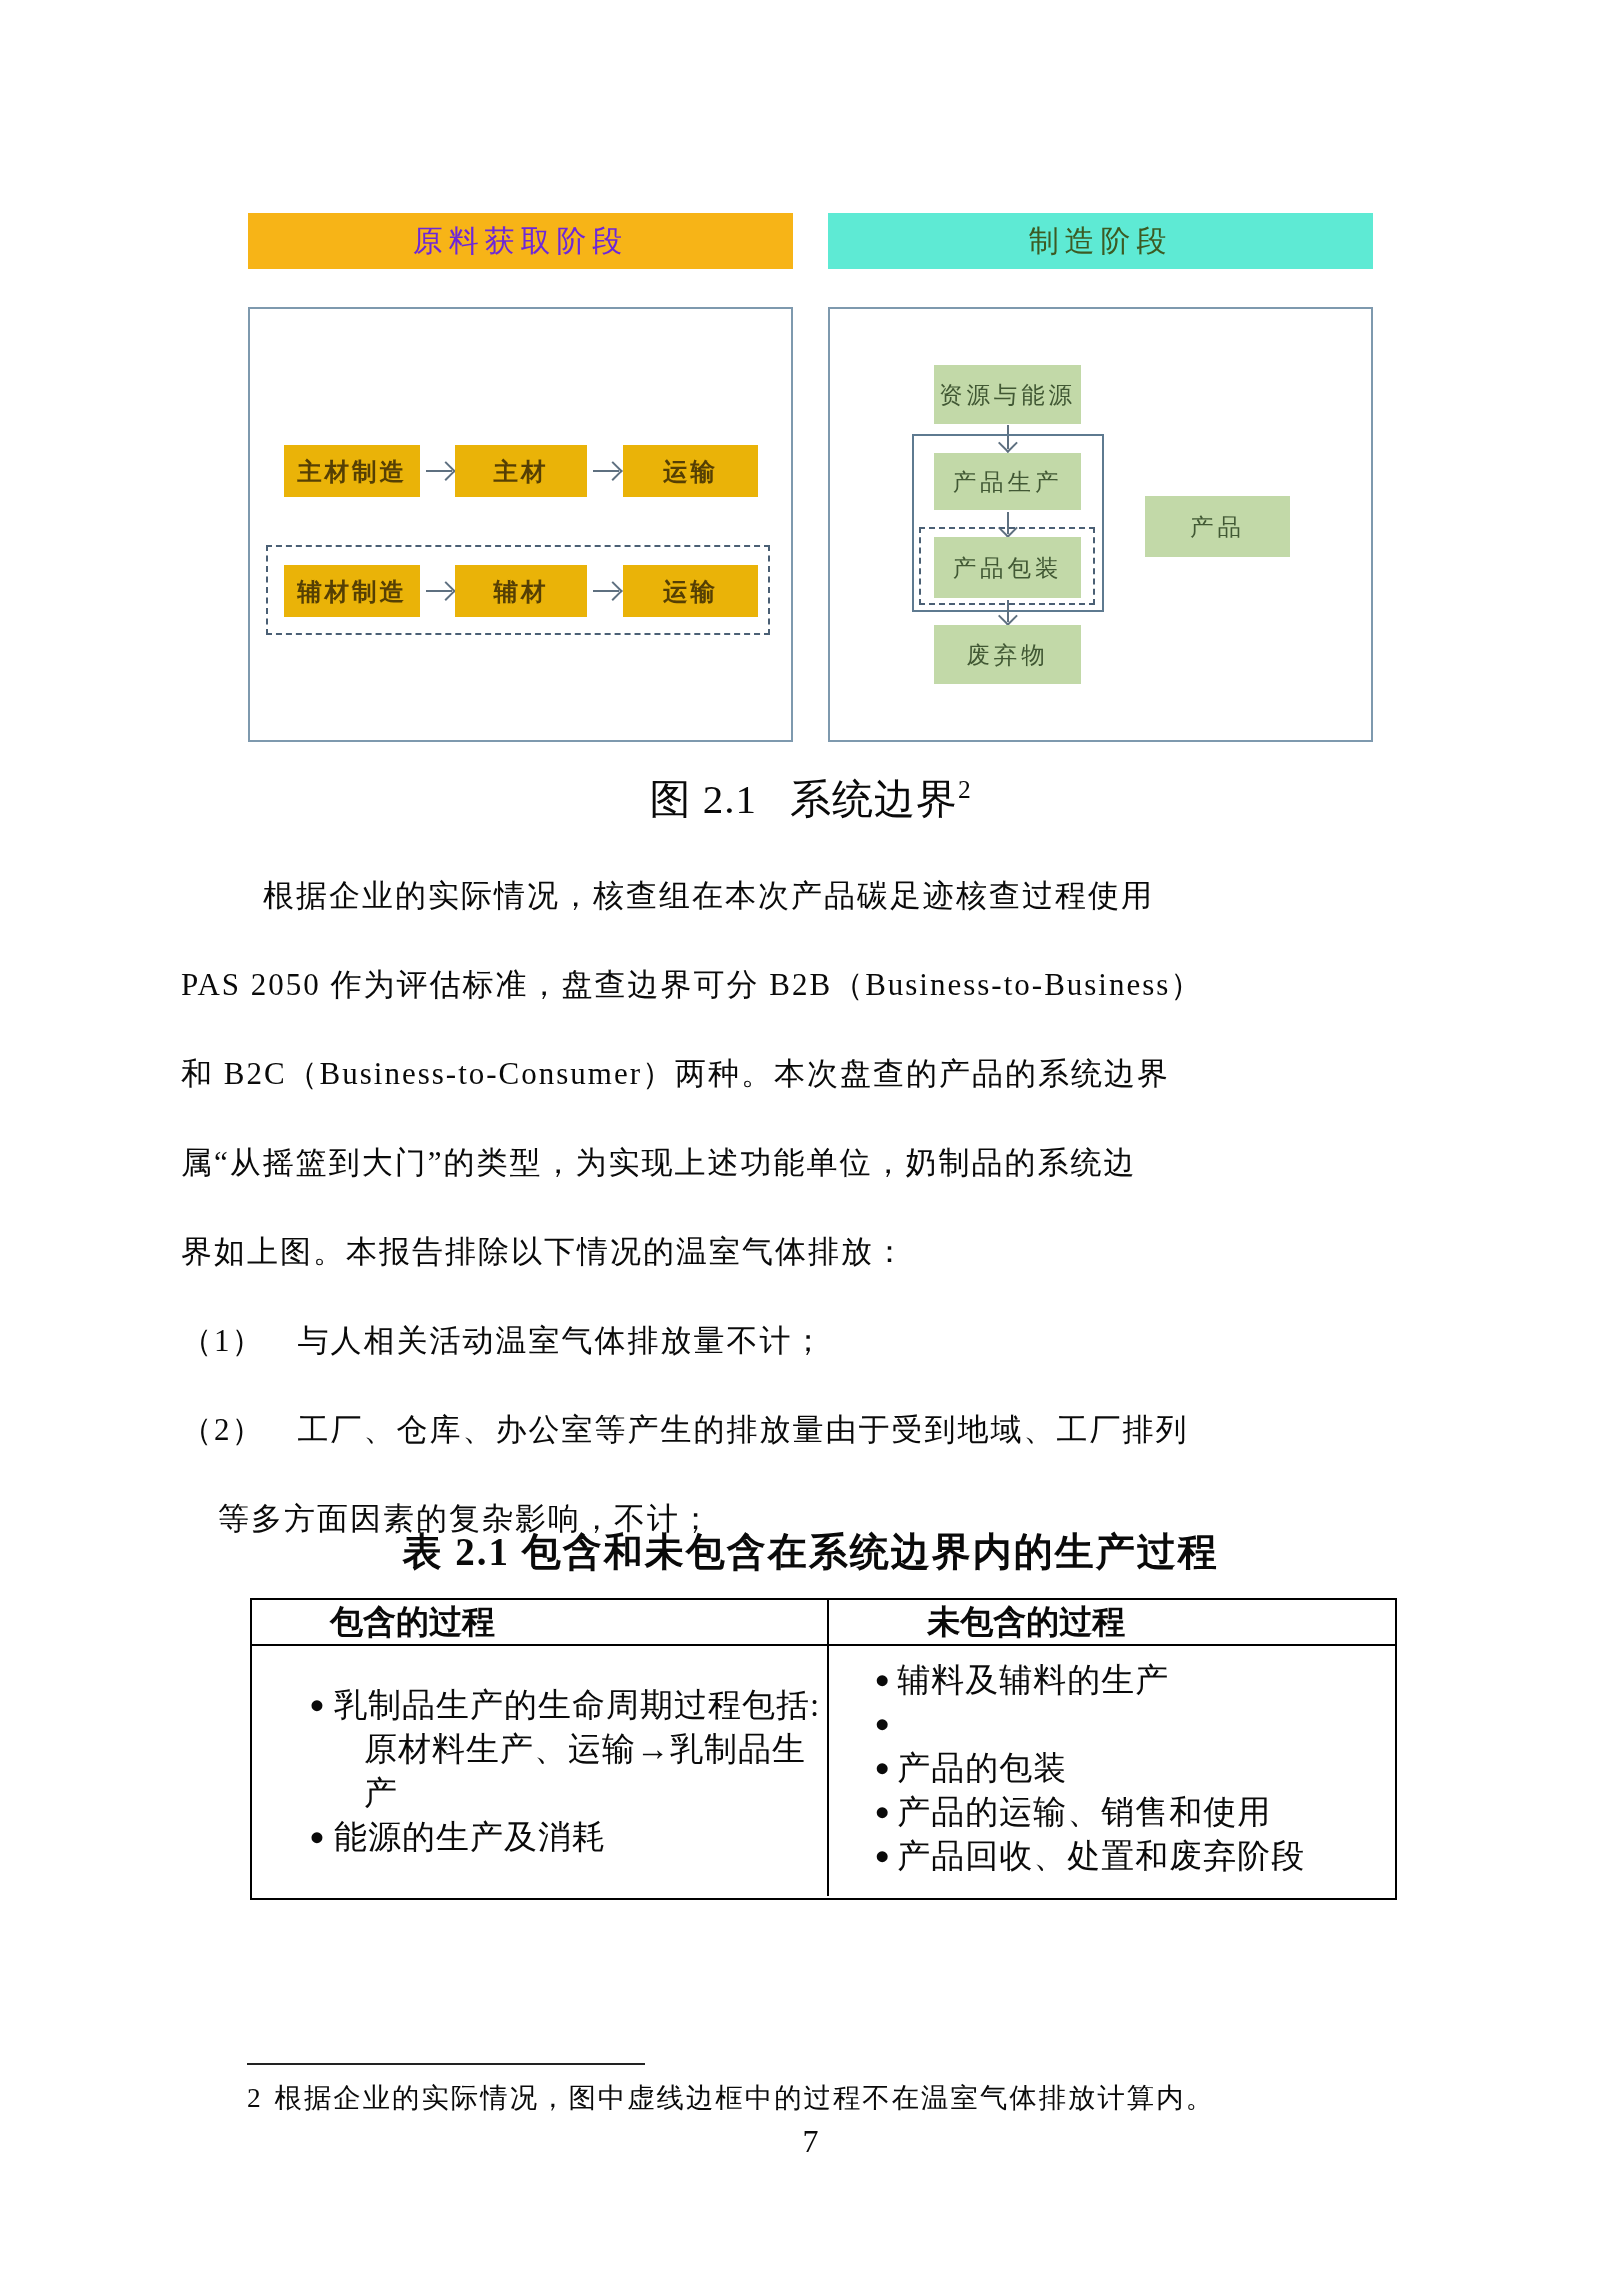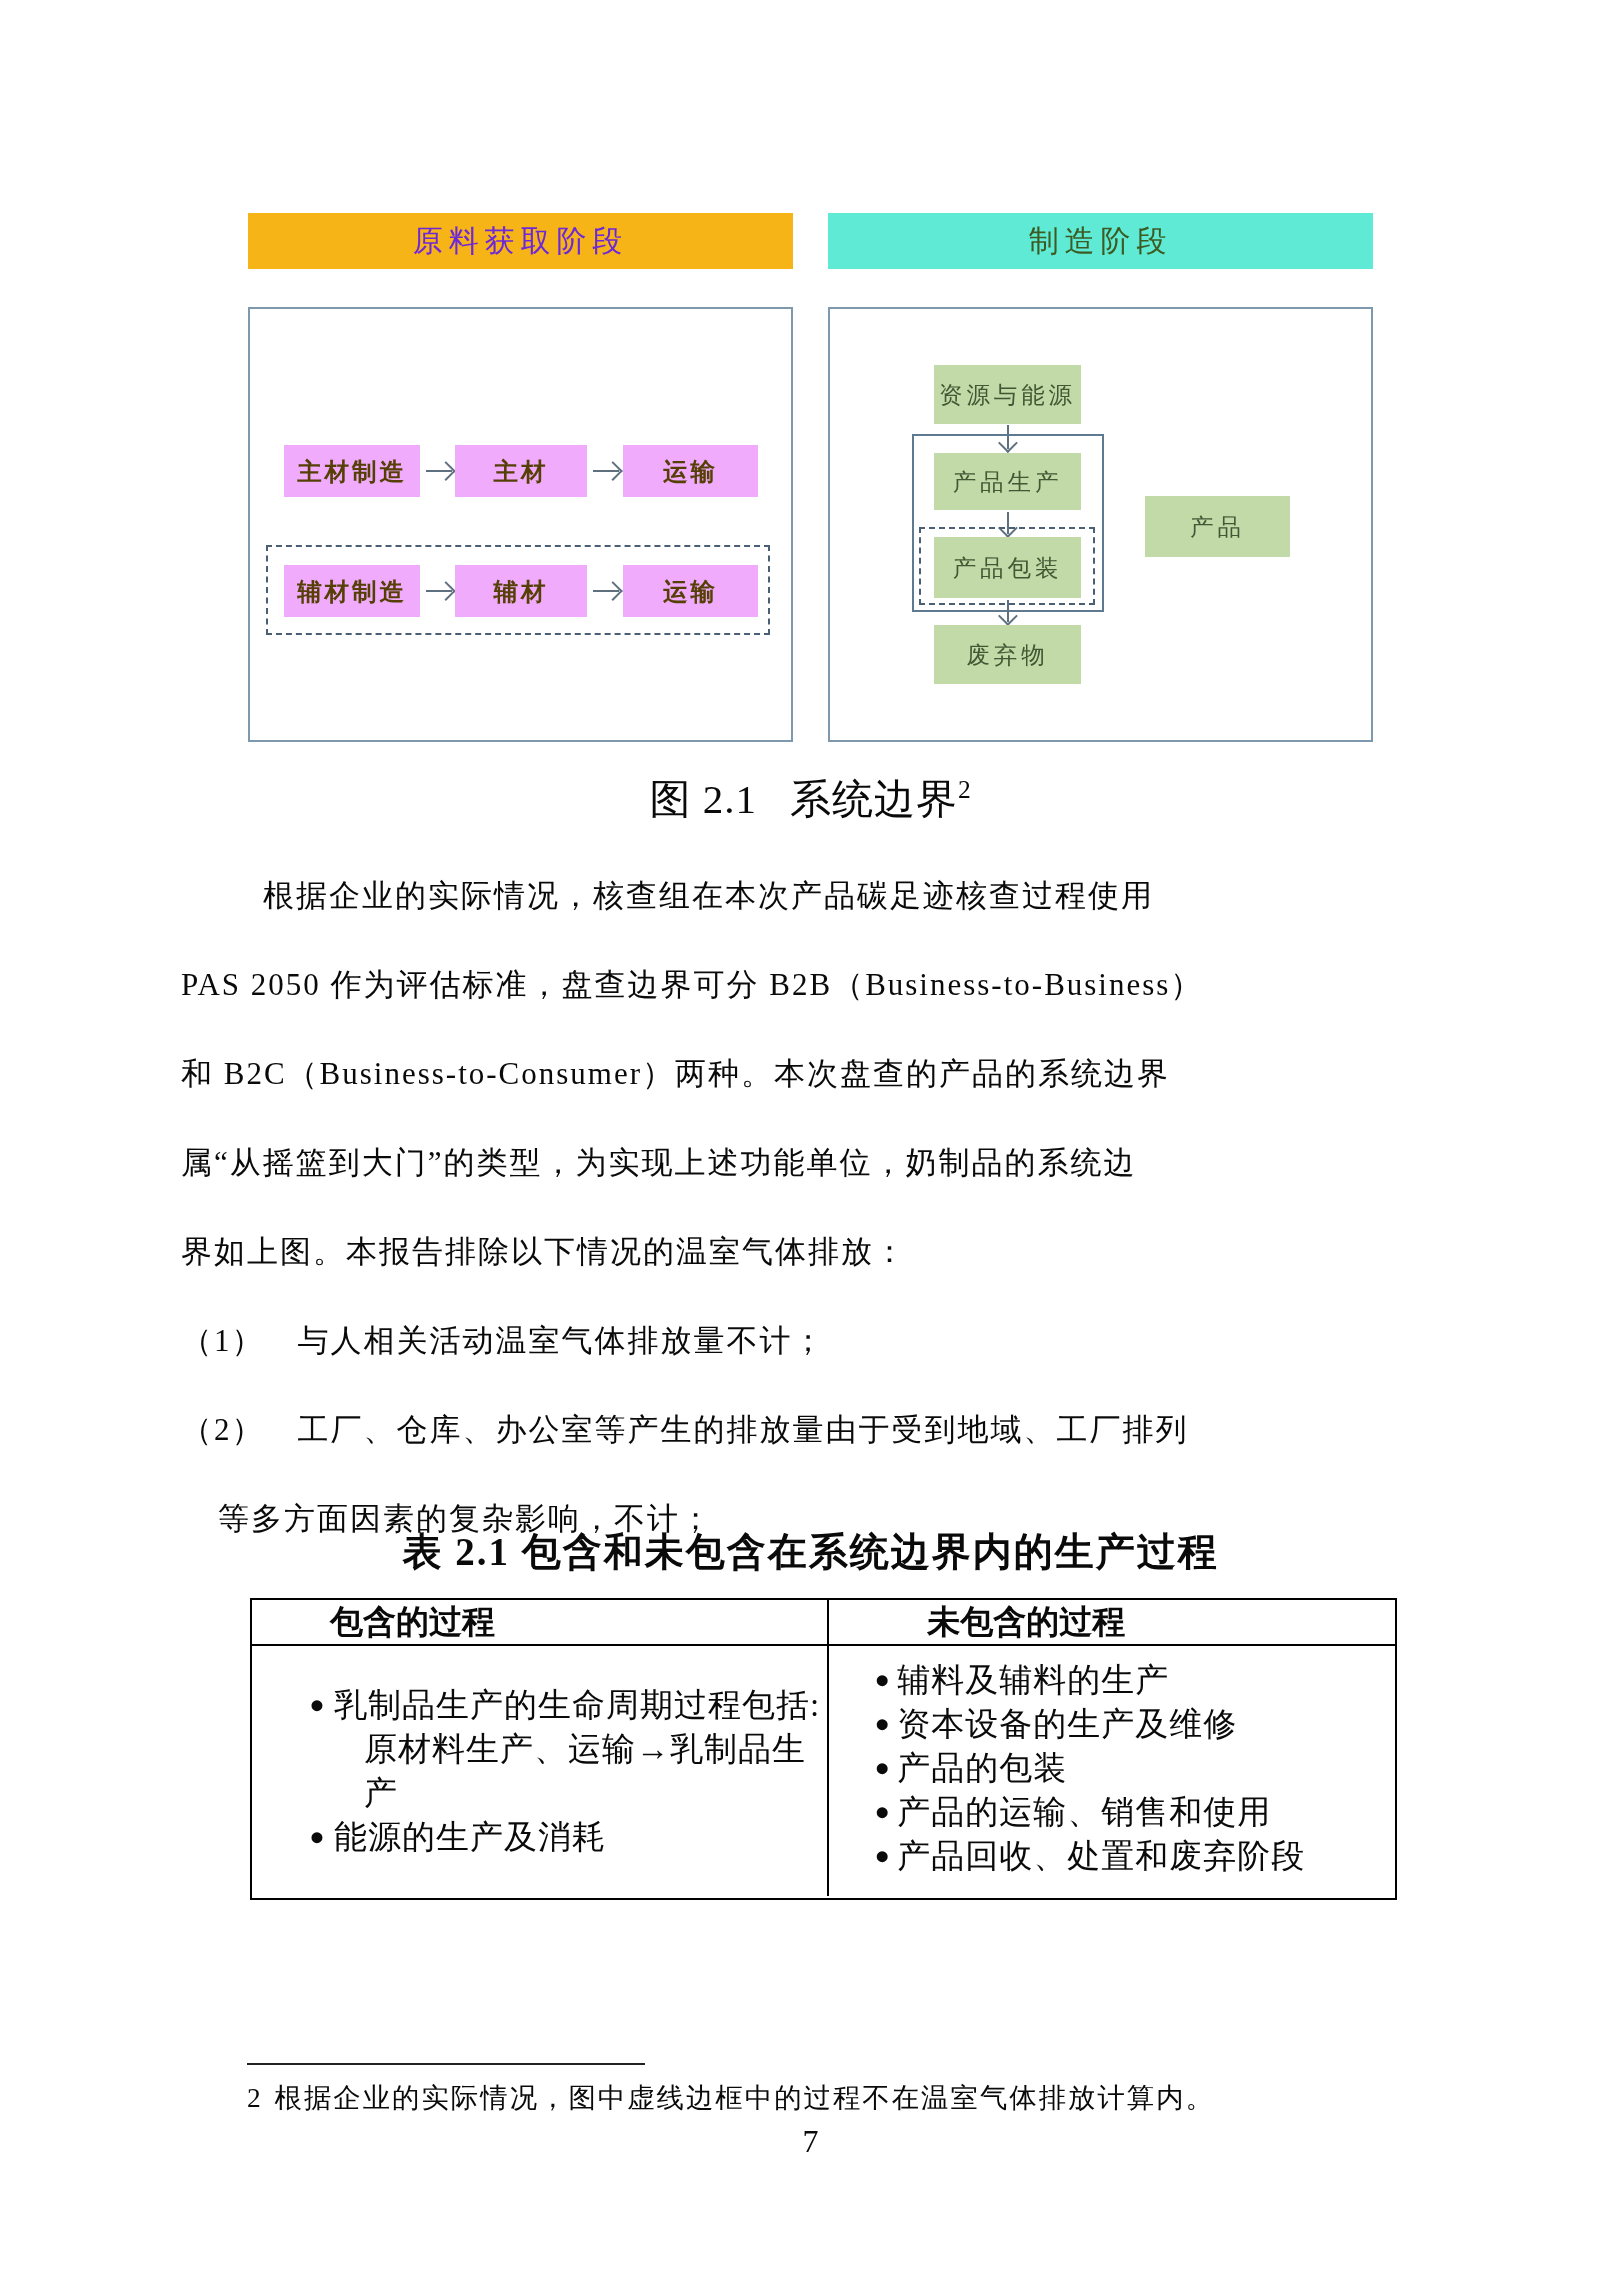--- a/index.html
+++ b/index.html
@@ -25,21 +25,21 @@
 
   .boundary-box {
     position:absolute; top:307px; height:435px;
     border:2px solid #7E99AE; background:#fff;
   }
   .boundary-box.left  { left:248px; width:545px; }
   .boundary-box.right { left:828px; width:545px; }
 
   .obox {
     position:absolute; height:52px;
-    background:#f0abfc; color:#553f04;
+    background:#eab308; color:#553f04;
     display:flex; align-items:center; justify-content:center;
     font-size:24.5px; font-weight:600; letter-spacing:2.9px;
   }
   .gbox {
     position:absolute;
     background:#C2D9A8; color:#415834;
     display:flex; align-items:center; justify-content:center;
     font-size:23.5px; letter-spacing:3.9px;
   }
 
@@ -212,21 +212,20 @@
           <span>能源的生产及消耗</span>
         </div>
       </div>
       <div class="pt-col2">
         <div class="b-item">
           <span class="marker">●</span>
           <span>辅料及辅料的生产</span>
         </div>
         <div class="b-item">
           <span class="marker">●</span>
-          <span>资本设备的生产及维修</span>
         </div>
         <div class="b-item">
           <span class="marker">●</span>
           <span>产品的包装</span>
         </div>
         <div class="b-item">
           <span class="marker">●</span>
           <span>产品的运输、销售和使用</span>
         </div>
         <div class="b-item">

